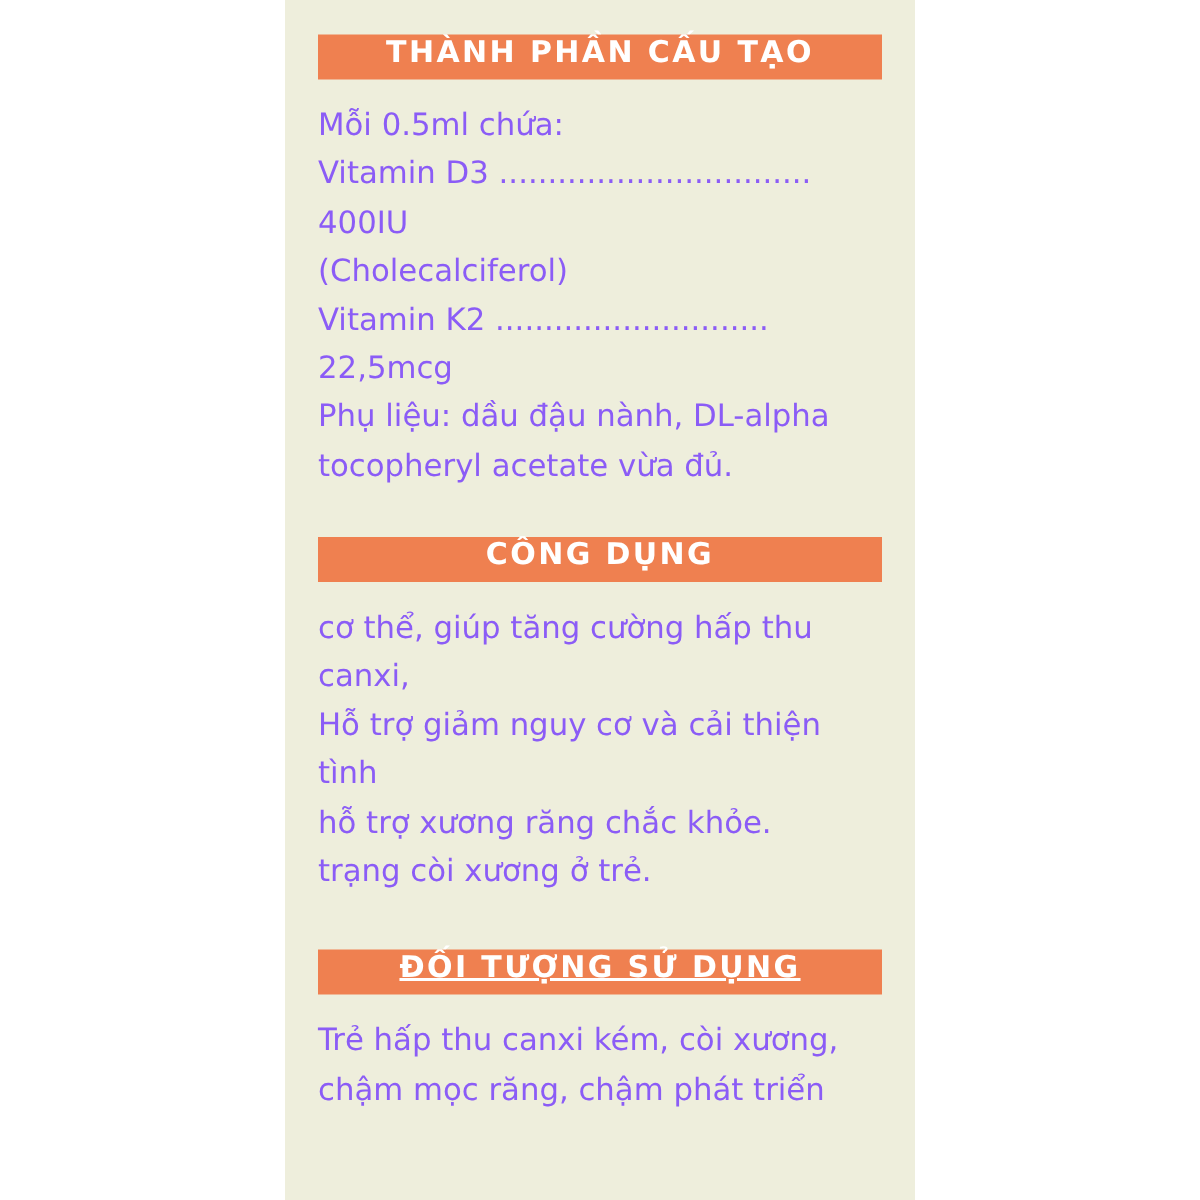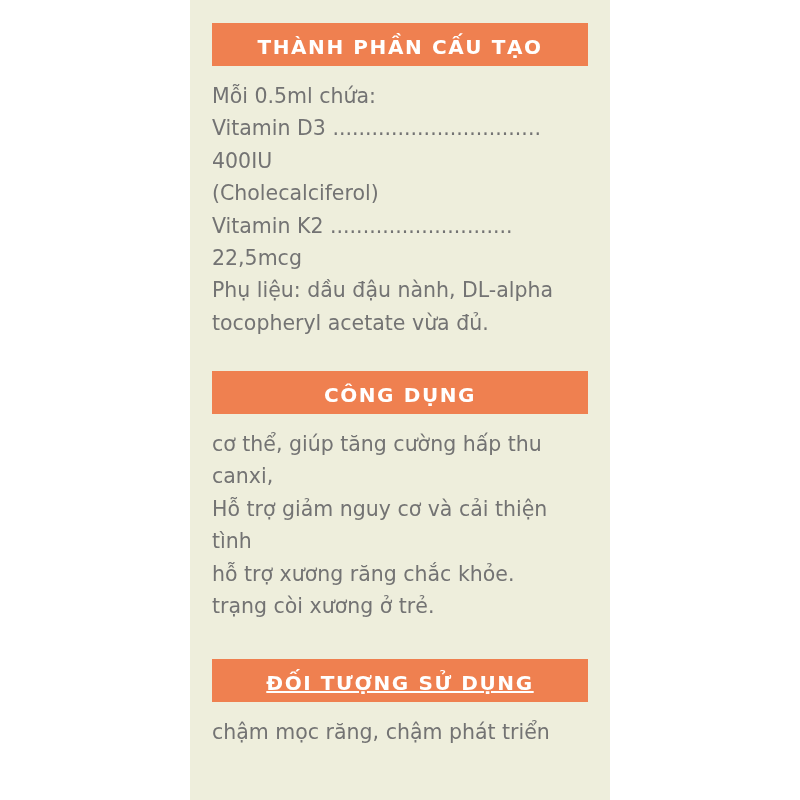--- a/index.html
+++ b/index.html
@@ -29,32 +29,32 @@
     background: #eeeedc;
     padding: 0;
   }
   .section-header {
     background: #ef8050;
     color: #ffffff;
     text-align: center;
     font-weight: bold;
     font-size: 20px;
     letter-spacing: 1.6px;
-    padding: 13px 0 8px 0;
+    padding: 0 0 8px 0;
     margin: 0 22px;
     line-height: 1.1;
   }
   .header-1 { margin-top: 23px; }
   .header-2 { margin-top: 32px; }
   .header-3 { margin-top: 37px; text-decoration: underline; }
 
   .body-block {
     padding: 0 22px;
     margin-top: 14px;
-    color: #737373;
+    color: #8b5cf6;
     font-size: 20.5px;
     line-height: 1.58;
   }
   .body-block p {
     margin: 0;
   }
   .ital {
   }
 </style>
 </head>
@@ -76,18 +76,19 @@
     <div class="section-header header-2">CÔNG DỤNG</div>
     <div class="body-block">
       <p>cơ thể, giúp tăng cường hấp thu canxi,</p>
       <p>Hỗ trợ giảm nguy cơ và cải thiện tình</p>
       <p>hỗ trợ xương răng chắc khỏe.</p>
       <p>trạng còi xương ở trẻ.</p>
     </div>
 
     <div class="section-header header-3">ĐỐI TƯỢNG SỬ DỤNG</div>
     <div class="body-block">
+      <p>Trẻ hấp thu canxi kém, còi xương,</p>
       <p>chậm mọc răng, chậm phát triển</p>
 
     </div>
 
   </div>
 </div>
 
 </body></html>

